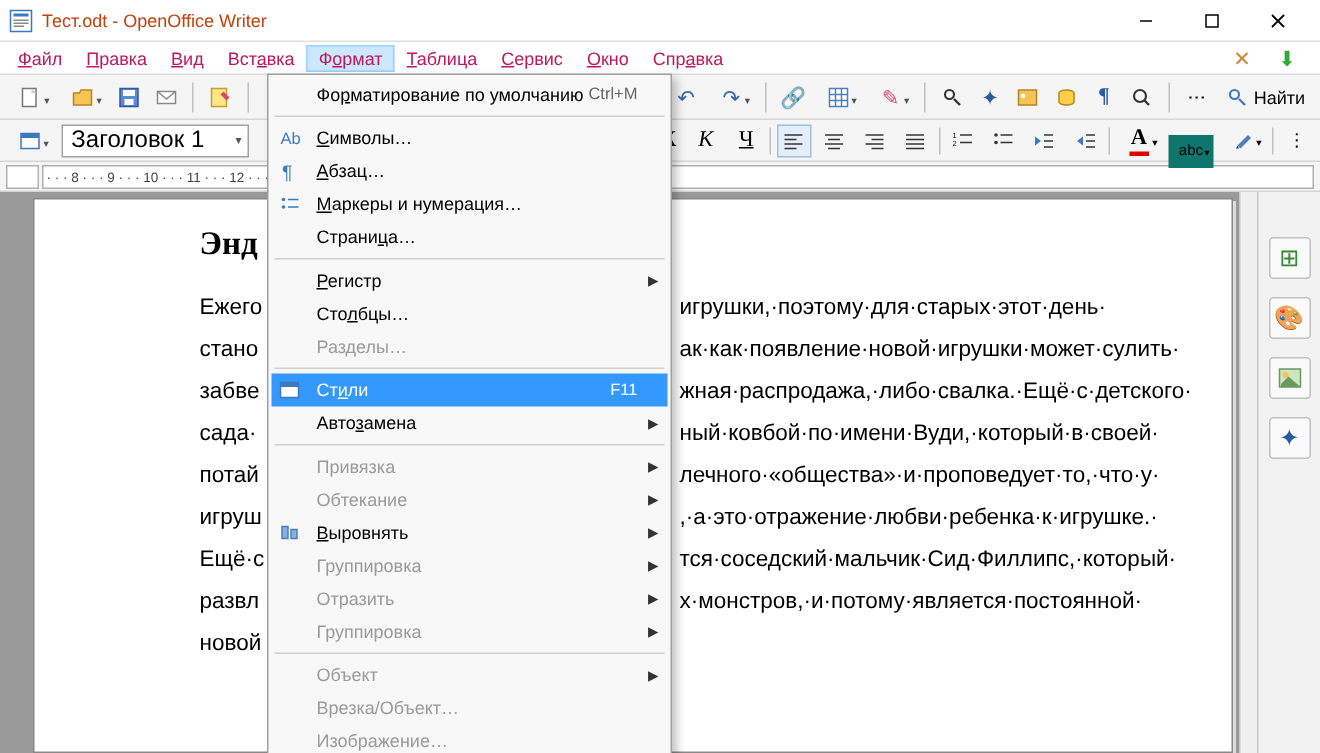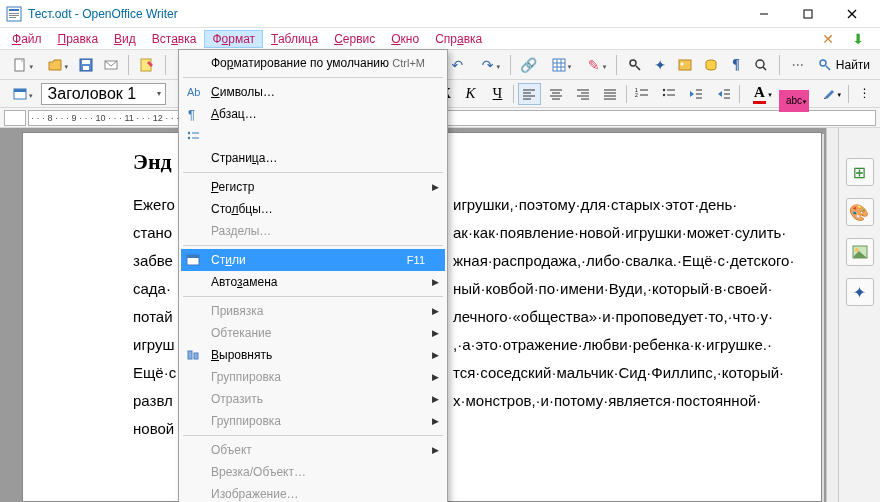--- a/index.html
+++ b/index.html
@@ -1,21 +1,21 @@
 <!DOCTYPE html>
 <html><head>
 <meta charset="utf-8">
 <style>
 * { box-sizing: border-box; margin: 0; padding: 0; font-family: "Segoe UI", Tahoma, sans-serif; }
 body { width: 880px; height: 502px; background: #f0f0f0; overflow: hidden; position: relative; font-size: 12px; }
 
 
 .titlebar { height: 28px; background: #fff; display: flex; align-items: center; padding: 0 6px; border-bottom: 1px solid #e0e0e0; }
 .titlebar .app-icon { width: 16px; height: 16px; margin-right: 6px; display:inline-flex;align-items:center;justify-content:center; }
-.titlebar .title { font-size: 12px; color: #0369a1; flex: 1; }
+.titlebar .title { font-size: 12px; color: #c2410c; flex: 1; }
 .win-controls { display: flex; gap: 0; }
 .win-btn { width: 44px; height: 28px; display: flex; align-items: center; justify-content: center; color: #333; font-size: 11px; }
 
 
 .menubar { height: 22px; background: #fff; display: flex; align-items: center; padding: 0 4px; gap: 0; border-bottom: 1px solid #ddd; position: relative; }
 .menubar .item { padding: 2px 8px; font-size: 12px; color: #be185d; }
 .menubar .item.open { background: #cce8ff; border: 1px solid #99d1ff; padding: 1px 7px; }
 .menubar .right-icons { margin-left: auto; display: flex; gap: 6px; align-items: center; padding-right: 6px; }
 
 
@@ -285,21 +285,21 @@
         <line x1="7" y1="2" x2="13" y2="2" stroke="#333"></line>
         <line x1="7" y1="6" x2="13" y2="6" stroke="#333"></line>
         <line x1="7" y1="10" x2="13" y2="10" stroke="#333"></line>
       </svg>
     </div>
   <div class="sep" style="width:1px;height:18px;background:#c0c0c0;"></div>
   <div class="fmt-btn with-arrow" style="width:32px;position:relative;">
       <span style="font-family:serif;font-weight:bold;color:#000;border-bottom:3px solid #d00;padding:0 1px;">A</span>
       <span style="position:absolute;right:2px;top:7px;font-size:7px;">▾</span>
     </div>
-  <div class="fmt-btn with-arrow" style="width:32px;position:relative;background:#ec4899;margin-top:14px;">
+  <div class="fmt-btn with-arrow" style="width:32px;position:relative;background:#0f766e;margin-top:14px;">
       <span style="font-family:sans-serif;font-size:10px;">abc</span>
       <span style="position:absolute;right:2px;top:7px;font-size:7px;">▾</span>
     </div>
   <div class="fmt-btn with-arrow" style="width:32px;position:relative;">
       <svg width="14" height="14">
         <path d="M3 10 L10 3 L12 5 L5 12 Z" fill="#4a80c0"></path>
         <path d="M2 12 L4 12 L3 10 Z" fill="#333"></path>
       </svg>
       <span style="position:absolute;right:2px;top:7px;font-size:7px;">▾</span>
     </div>
@@ -368,20 +368,21 @@
     </div>
     <div class="dd-item">
       <span class="ic">
         <svg width="14" height="14">
           <circle cx="3" cy="4" r="1.2" fill="#3a7abd"></circle>
           <line x1="6" y1="4" x2="13" y2="4" stroke="#3a7abd"></line>
           <circle cx="3" cy="9" r="1.2" fill="#3a7abd"></circle>
           <line x1="6" y1="9" x2="13" y2="9" stroke="#3a7abd"></line>
         </svg>
       </span>
+      <span><u class="accel">М</u>аркеры и нумерация…</span>
     </div>
     <div class="dd-item">
       <span>Страни<u class="accel">ц</u>а…</span>
     </div>
     <div class="dd-sep"></div>
     <div class="dd-item">
       <span><u class="accel">Р</u>егистр</span>
       <span class="sub">▶</span>
     </div>
     <div class="dd-item">

